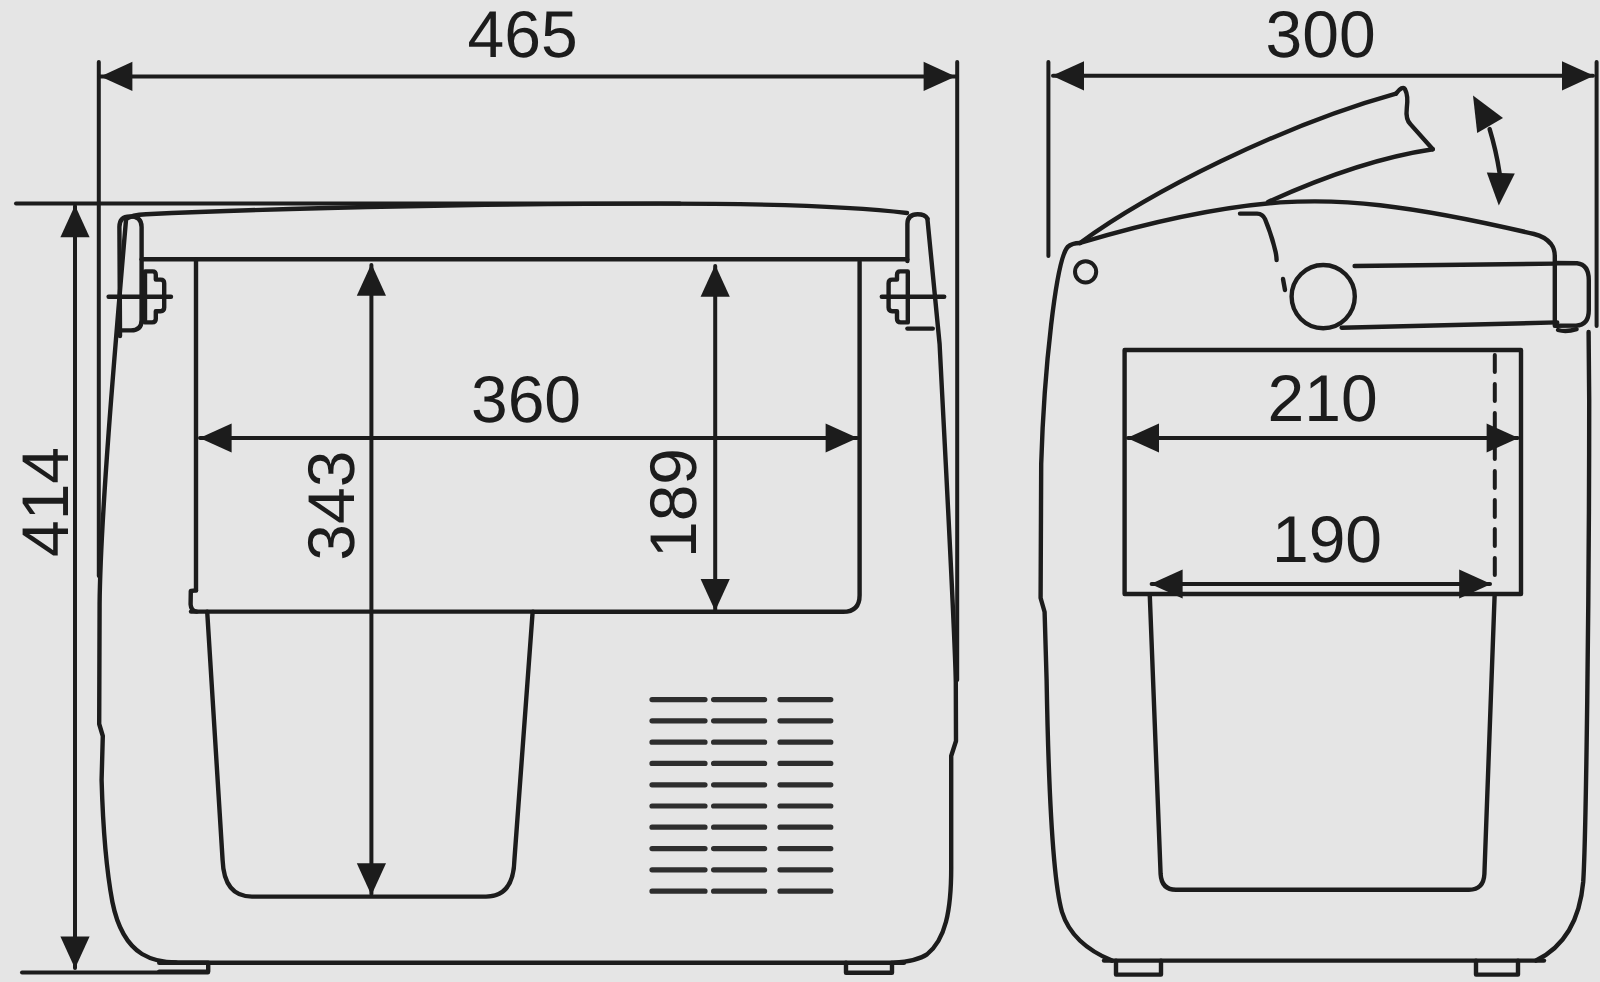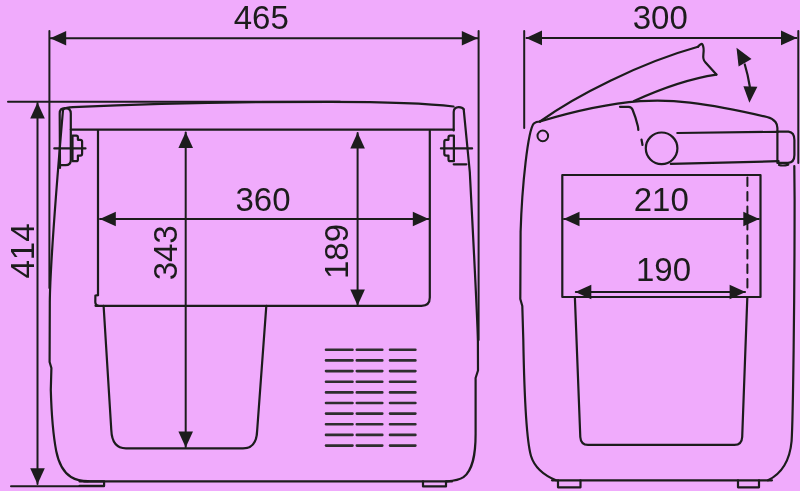--- a/index.html
+++ b/index.html
@@ -1,16 +1,16 @@
 <!DOCTYPE html>
 <html><head>
 <meta charset="utf-8">
 <style>
   html,body{margin:0;padding:0;background:#fff;}
-  #wrap{width:800px;height:491px;position:relative;background:#f0abfc;}
+  #wrap{width:800px;height:491px;position:relative;background:#e5e5e5;}
   svg{display:block;}
   text{font-family:"Liberation Sans",sans-serif;font-size:33px;fill:#1c1c1c;}
 </style>
 </head>
 <body>
 <div id="wrap">
 <svg width="800" height="491" viewBox="0 0 800 491">
 <g fill="none" stroke="#1c1c1c" stroke-width="2.2" stroke-linecap="round" stroke-linejoin="round">
 
 <g stroke-width="2">

